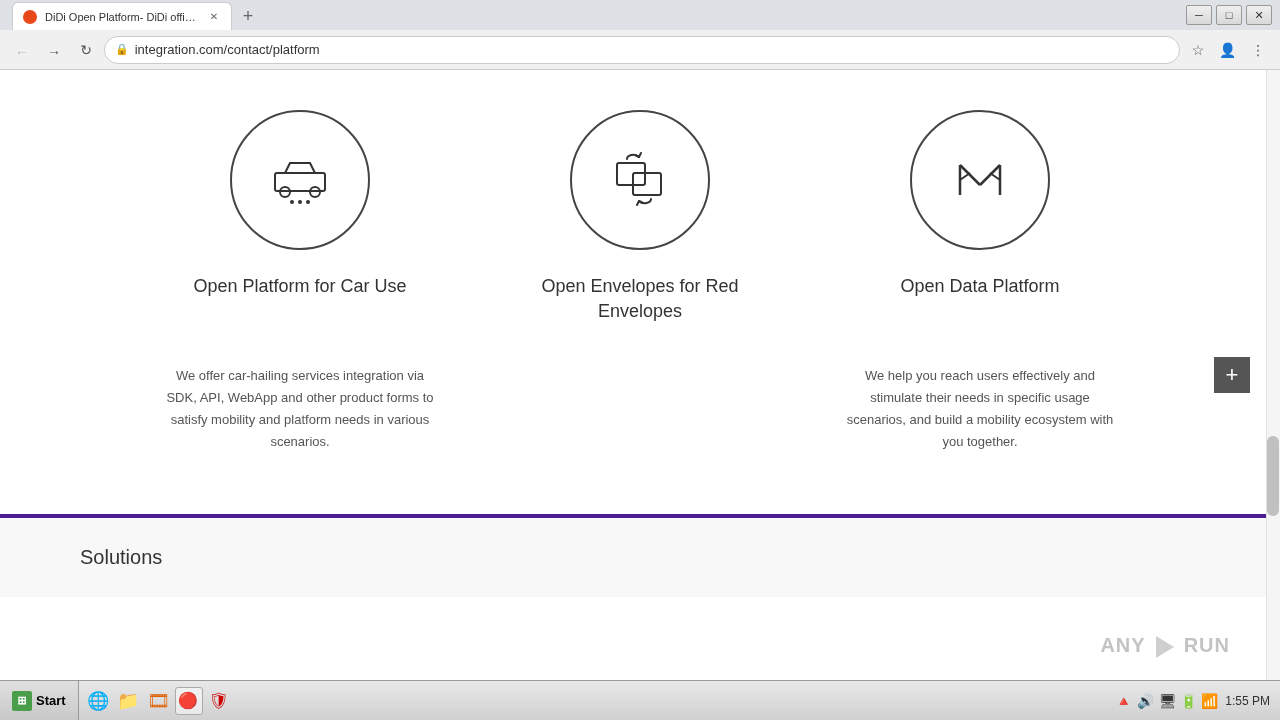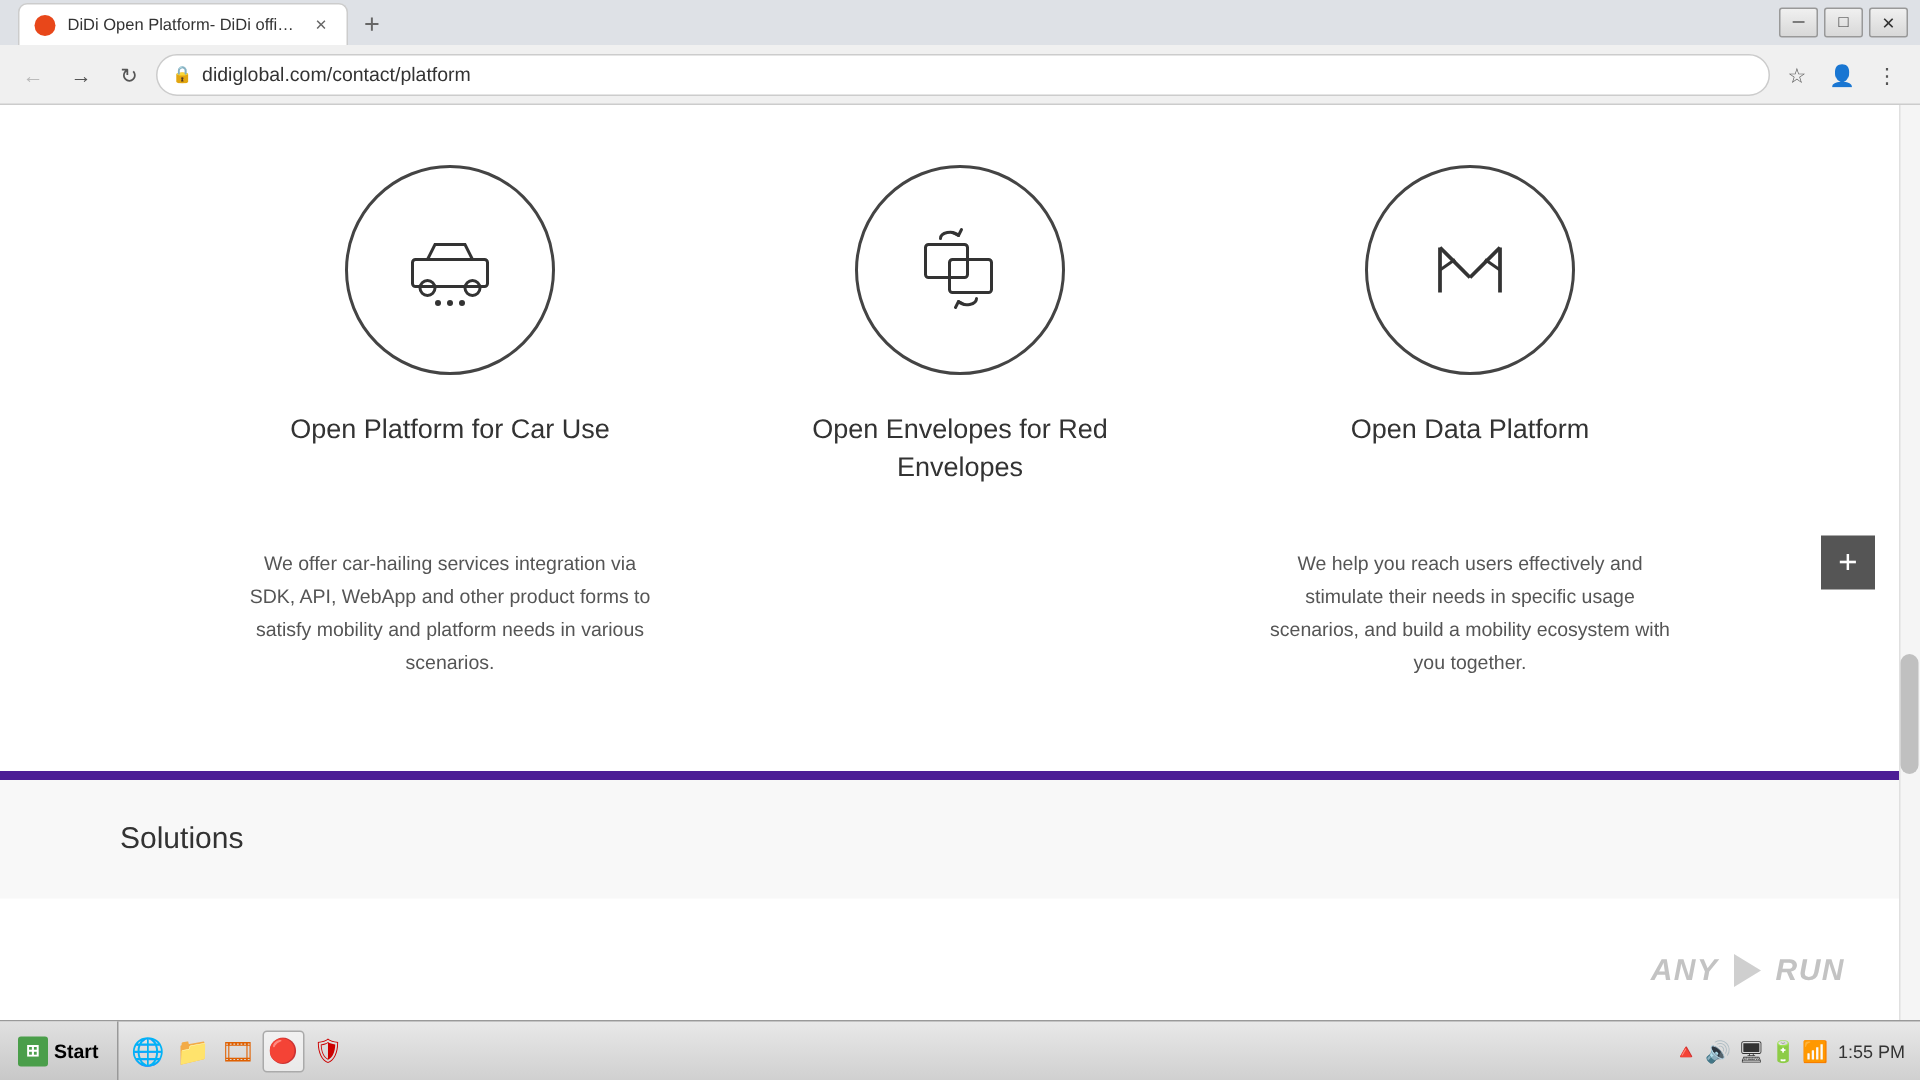--- a/index.html
+++ b/index.html
@@ -348,39 +348,37 @@
       font-size: 13px;
       color: #555;
       line-height: 1.7;
       text-align: center;
       margin-top: 36px;
     }
 
     
     .footer-area {
       background: #f8f8f8;
-      border-top: 6px solid #4c1d95;
+      border-top: 4px solid #4c1d95;
       padding: 28px 80px;
     }
 
     .footer-solutions {
       font-size: 20px;
       color: #333;
       font-weight: normal;
     }
 
     .anyrun-watermark {
       position: absolute;
       bottom: 20px;
       right: 50px;
       display: flex;
-      align-items: center;
       gap: 6px;
       opacity: 0.7;
-      font-style: italic;
     }
 
     .anyrun-text {
       font-size: 20px;
       font-weight: bold;
       color: #aaa;
       letter-spacing: 1px;
     }
   </style>
 </head>
@@ -403,21 +401,21 @@
       <div class="window-btn">✕</div>
     </div>
   </div>
 
   <div class="nav-bar">
     <div class="nav-btn disabled">←</div>
     <div class="nav-btn">→</div>
     <div class="nav-btn">↻</div>
     <div class="address-bar">
       <span class="address-bar-lock">🔒</span>
-      <span class="address-bar-url">didiglobal.com/contact/platform</span>
+      <span class="address-bar-url">integration.com/contact/platform</span>
     </div>
     <div class="nav-actions">
       <div class="nav-btn">☆</div>
       <div class="nav-btn">👤</div>
       <div class="nav-btn">⋮</div>
     </div>
   </div>
 
   <div class="web-content">
 

